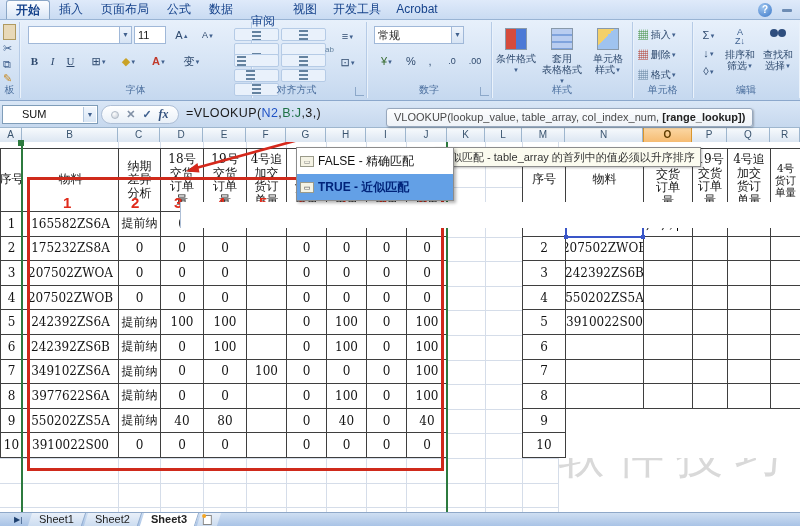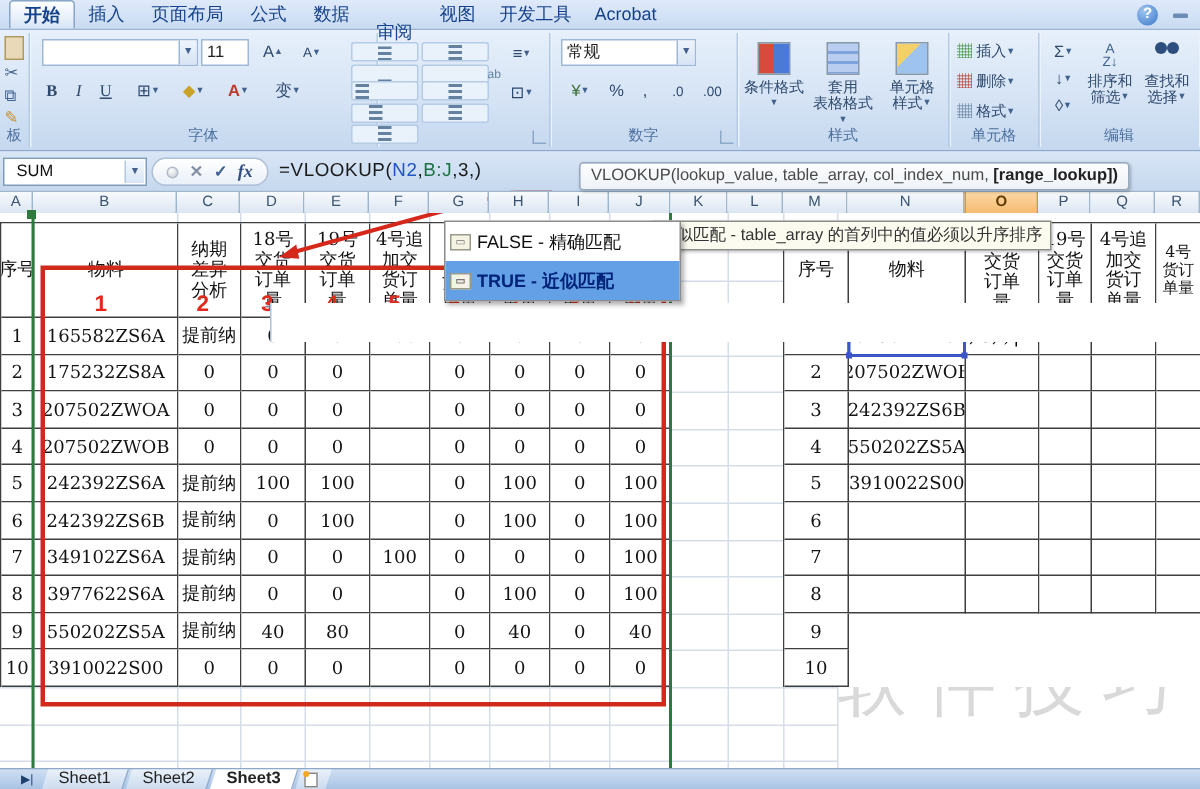--- a/index.html
+++ b/index.html
@@ -23,21 +23,21 @@
   .combo .da{position:absolute;right:0;top:0;bottom:0;width:12px;background:linear-gradient(#eef4fc,#d7e4f4);border-left:1px solid #a0b8d8;color:#41618e;font-size:7px;text-align:center;line-height:16px;}
   .sbtn{position:absolute;height:18px;border:1px solid transparent;border-radius:2px;font-size:11px;text-align:center;line-height:16px;color:#2f4a6e;}
   .bigbtn{position:absolute;top:4px;width:44px;height:64px;text-align:center;font-size:10px;color:#2f4a6e;line-height:11px;}
   .bigbtn .bicon{display:block;width:22px;height:22px;margin:2px auto 3px;}
   .mi{display:inline-block;width:15px;height:13px;border:1px solid #b5cbe6;border-radius:2px;background:#e9f1fb no-repeat center;margin:0 1px;vertical-align:middle;padding-left:43px;}
   .bars{background-image:repeating-linear-gradient(to bottom,#64829f 0 2px,rgba(0,0,0,0) 2px 4px);background-size:9px 10px;background-repeat:no-repeat;background-position:center;}
   .tiny-da{font-size:6px;color:#41618e;vertical-align:middle;}
 
   
   #fxbar{left:0;top:101px;width:800px;height:27px;background:linear-gradient(#d9e6f6,#c6d8ee);border-bottom:1px solid #9eb6ce;z-index:9;}
-  #namebox{left:2px;top:4px;width:96px;height:19px;background:#fff;border:1px solid #7f9db9;font-size:11px;line-height:17px;padding-left:8px;color:#111;}
+  #namebox{left:2px;top:4px;width:96px;height:19px;background:#fff;border:1px solid #7f9db9;font-size:11px;line-height:17px;padding-left:19px;color:#111;}
   #namebox .da{position:absolute;right:1px;top:1px;width:13px;height:15px;background:linear-gradient(#f2f7fd,#d9e6f5);text-align:center;line-height:15px;font-size:7px;color:#41618e;border-left:1px solid #b3c7de;}
   #fxpill{left:101px;top:4px;width:78px;height:19px;background:linear-gradient(#ffffff,#e9f0f8);border:1px solid #aebfd6;border-radius:10px;display:flex;align-items:center;justify-content:space-around;padding:0 6px;}
   #fxpill .dot{width:8px;height:8px;border-radius:50%;background:radial-gradient(circle at 35% 30%,#fdfdfd,#c4ccd6);border:1px solid #b1bac6;}
   #fxpill .x{color:#8291a6;font-weight:bold;font-size:11px;}
   #fxpill .ck{color:#3f618f;font-weight:bold;font-size:11px;}
   #fxpill .fx{font-family:"Liberation Serif",serif;font-style:italic;font-weight:bold;color:#33517e;font-size:12px;}
   #formula-field{left:180px;top:101px;width:620px;height:26px;background:#fff;border-left:1px solid #aebfd6;}
   #formula-text{left:186px;top:106px;font-size:12.5px;letter-spacing:.4px;white-space:nowrap;z-index:10;}
   .ref-blue{color:#2053c5;}
   .ref-green{color:#1e7145;}
@@ -136,20 +136,21 @@
     <div class="sbtn" style="left:158px;top:30px;width:28px;"><span>变</span><span class="tiny-da">▼</span></div>
     <div class="glabel">字体</div>
     <div class="dl"></div>
   </div>
 
   <div class="rgroup" style="left:227px;width:140px;">
     <div class="abs" style="left:6px;top:5px;"><span class="mi bars" style="background-position:center 2px;"></span><span class="mi bars"></span><span class="mi bars" style="background-position:center 9px;"></span><span class="mi" style="color:#64829f;font-size:8px;text-align:center;line-height:11px;">ab</span></div>
     <div class="abs" style="left:6px;top:31px;"><span class="mi bars" style="background-position:2px center;"></span><span class="mi bars"></span><span class="mi bars" style="background-position:11px center;"></span><span class="mi bars"></span><span class="mi bars"></span></div>
     <div class="sbtn" style="left:108px;top:5px;width:26px;">≡<span class="tiny-da">▼</span></div>
     <div class="sbtn" style="left:108px;top:31px;width:26px;">⊡<span class="tiny-da">▼</span></div>
+    <div class="glabel">对齐方式</div>
     <div class="dl"></div>
   </div>
 
   <div class="rgroup" style="left:367px;width:125px;">
     <div class="combo" style="left:7px;top:4px;width:90px;"><span>常规</span><span class="da">▼</span></div>
     <div class="sbtn" style="left:7px;top:30px;width:26px;color:#3b6e35;"><span>¥</span><span class="tiny-da">▼</span></div>
     <div class="sbtn" style="left:35px;top:30px;width:18px;">%</div>
     <div class="sbtn" style="left:55px;top:30px;width:16px;">,</div>
     <div class="sbtn" style="left:74px;top:30px;width:22px;font-size:9px;">.0</div>
     <div class="sbtn" style="left:97px;top:30px;width:22px;font-size:9px;">.00</div>

